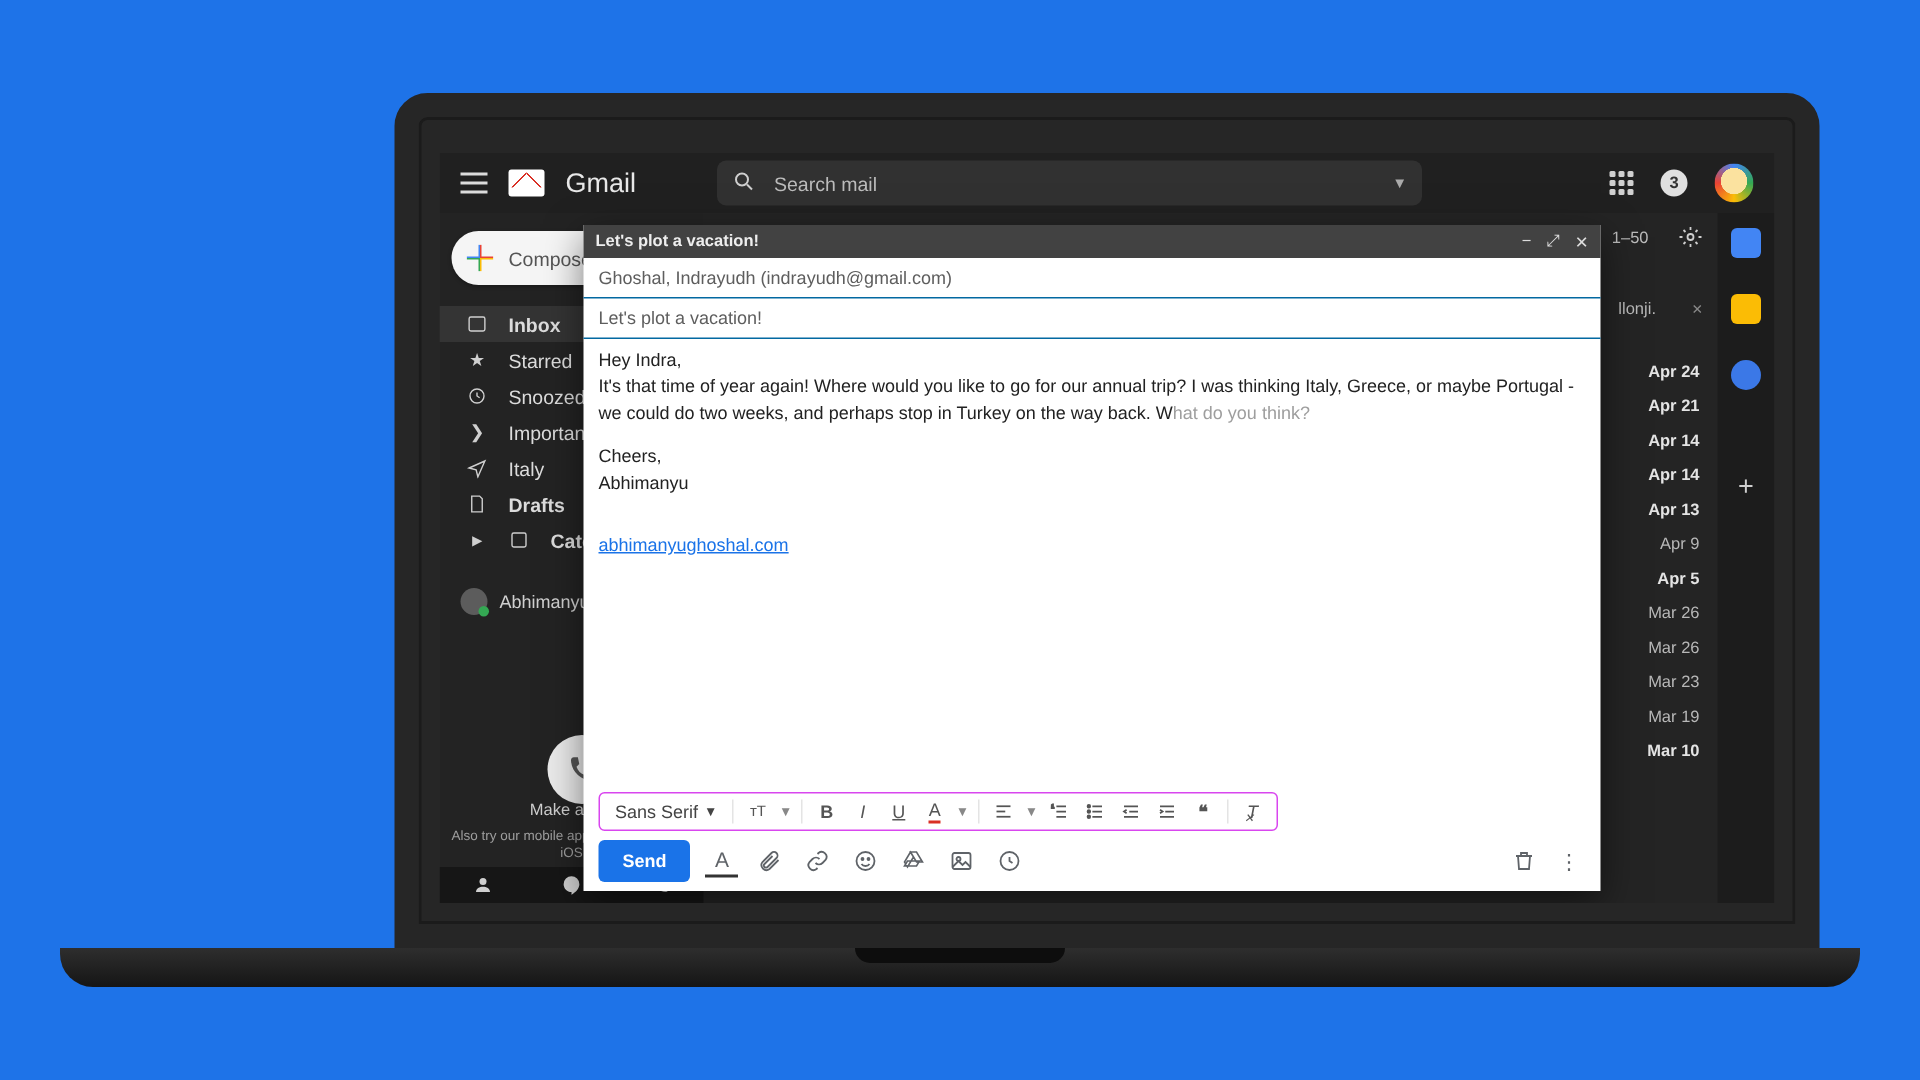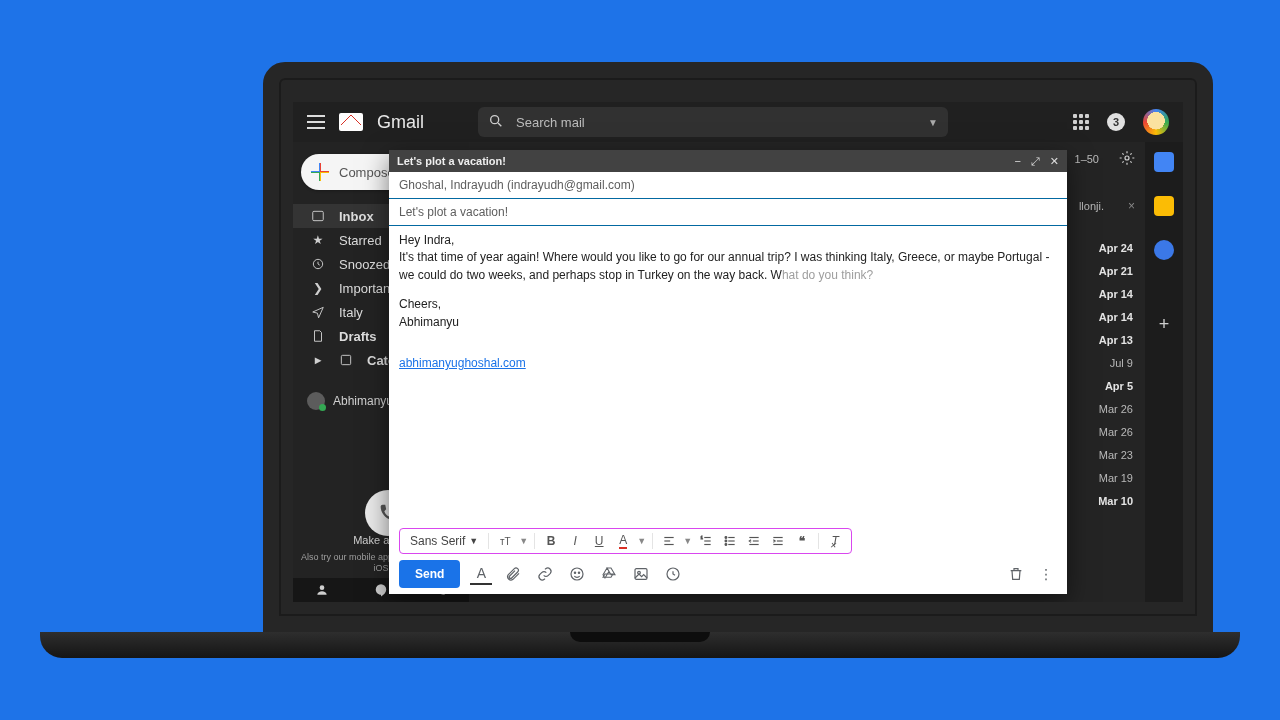--- a/index.html
+++ b/index.html
@@ -316,21 +316,21 @@
             <div class="first">
               <span>llonji.</span>
               <span class="x">×</span>
             </div>
             <div id="date-rows">
                 <div class="date-row bold">Apr 24</div>
                 <div class="date-row bold">Apr 21</div>
                 <div class="date-row bold">Apr 14</div>
                 <div class="date-row bold">Apr 14</div>
                 <div class="date-row bold">Apr 13</div>
-                <div class="date-row">Jul 9</div>
+                <div class="date-row">Apr 9</div>
                 <div class="date-row bold">Apr 5</div>
                 <div class="date-row">Mar 26</div>
                 <div class="date-row">Mar 26</div>
                 <div class="date-row">Mar 23</div>
                 <div class="date-row">Mar 19</div>
                 <div class="date-row bold">Mar 10</div>
               </div>
           </div>
         </div>
 

